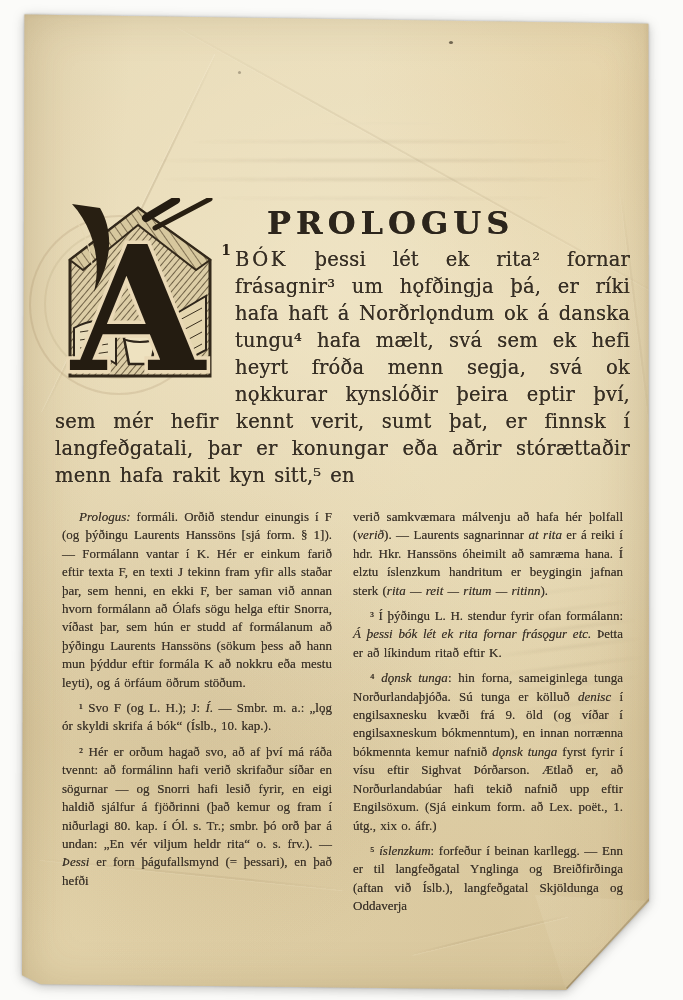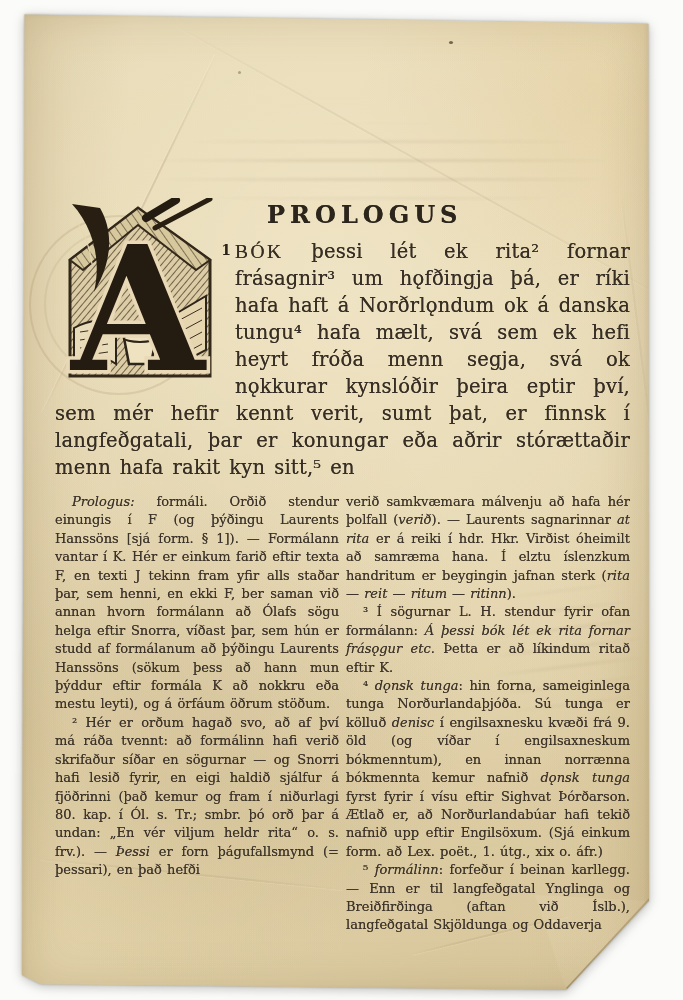--- a/index.html
+++ b/index.html
@@ -39,33 +39,33 @@
     clip-path:polygon(544px 977px, 626px 888px, 513px 882px);
     background:linear-gradient(135deg, rgba(252,246,226,.55), rgba(230,216,180,.1));}
   .fold-edge{position:absolute;height:2px;width:122px;left:544px;top:975px;
     transform-origin:0 0;transform:rotate(-47.3deg);
     background:linear-gradient(90deg, rgba(90,70,40,.38), rgba(90,70,40,.22));}
 
   .content{position:absolute;left:33px;top:185px;width:575px;color:var(--ink,#38302a);}
   .initial-wrap{float:left;width:170px;height:192px;margin:0 10px 6px 0;position:relative;}
   .initial-sup{position:absolute;right:-6px;top:44px;font-size:14px;font-weight:bold;color:#2c2318;}
   .page-title{
-    font-size:24px;font-weight:700;letter-spacing:5px;color:#2c251c;
-    margin:2px 0 8px 0;text-indent:32px;line-height:30px;
+    font-size:32px;font-weight:700;letter-spacing:5px;color:#2c251c;
+    margin:10px 0 8px 0;text-indent:32px;line-height:30px;
     text-shadow:0 0 .5px rgba(44,37,28,.8);}
   .main-para{
     margin:0;font-size:19.5px;line-height:27px;text-align:justify;
     word-spacing:2.5px;letter-spacing:.2px;color:#362e24;
     text-shadow:0 0 .5px rgba(54,46,36,.85);}
-  .lead-caps{letter-spacing:2.5px;font-family:Liberation Serif, serif;}
+  .lead-caps{letter-spacing:2.5px;}
   .footnotes{display:flex;gap:7px;margin-top:12px;
     font-size:13px;line-height:18.4px;color:#3c342a;text-align:justify;
     word-spacing:1px;text-shadow:0 0 .4px rgba(60,50,40,.75);}
   .fn-col{width:284px;}
-  .fn-col p{margin:0;text-indent:17px;}
+  .fn-col p{margin:7px;text-indent:17px;font-family:Liberation Serif, serif;}
   .fn-col p.no-indent{text-indent:0;}
   .it{font-style:italic;}
 </style>
 </head>
 <body style="--backdrop: #fbfbf9; --paper: #e6d8b3; --ink: #38302a;">
 
 <div class="paper-shadow">
   <div class="paper">
 
     <div class="crease" style="left:195px;top:42px;width:398px;transform:rotate(115.8deg);opacity:.55;"></div>
@@ -113,25 +113,26 @@
         <span class="initial-sup">1</span>
       </div>
 
       <h1 class="page-title">PROLOGUS</h1>
 
       <p class="main-para"><span class="lead-caps">BÓK</span><span> þessi lét ek rita² fornar frásagnir³ um hǫfðingja þá, er ríki hafa haft á Norðrlǫndum ok á danska tungu⁴ hafa mælt, svá sem ek hefi heyrt fróða menn segja, svá ok nǫkkurar kynslóðir þeira eptir því, sem mér hefir kennt verit, sumt þat, er finnsk í langfeðgatali, þar er konungar eða aðrir stórættaðir menn hafa rakit kyn sitt,⁵ en</span></p>
 
       <div class="footnotes">
         <div class="fn-col">
             <p><span class="it">Prologus:</span><span> formáli. Orðið stendur einungis í F (og þýðingu Laurents Hanssöns [sjá form. § 1]). — Formálann vantar í K. Hér er einkum farið eftir texta F, en texti J tekinn fram yfir alls staðar þar, sem henni, en ekki F, ber saman við annan hvorn formálann að Ólafs sögu helga eftir Snorra, víðast þar, sem hún er studd af formálanum að þýðingu Laurents Hanssöns (sökum þess að hann mun þýddur eftir formála K að nokkru eða mestu leyti), og á örfáum öðrum stöðum.</span></p>
+            <p><span>¹ Svo F (og L. H.); J: </span><span class="it">Í.</span><span> — Smbr. m. a.: „lǫg ór skyldi skrifa á bók“ (Íslb., 10. kap.).</span></p>
             <p><span>² Hér er orðum hagað svo, að af því má ráða tvennt: að formálinn hafi verið skrifaður síðar en sögurnar — og Snorri hafi lesið fyrir, en eigi haldið sjálfur á fjöðrinni (það kemur og fram í niðurlagi 80. kap. í Ól. s. Tr.; smbr. þó orð þar á undan: „En vér viljum heldr rita“ o. s. frv.). — </span><span class="it">Þessi</span><span> er forn þágufallsmynd (= þessari), en það hefði</span></p>
           </div>
         <div class="fn-col">
-            <p class="no-indent"><span>verið samkvæmara málvenju að hafa hér þolfall (</span><span class="it">verið</span><span>). — Laurents sagnarinnar </span><span class="it">at rita</span><span> er á reiki í hdr. Hkr. Virðist óheimilt að samræma hana. Í elztu íslenzkum handritum er beygingin jafnan sterk (</span><span class="it">rita — reit — ritum — ritinn</span><span>).</span></p>
-            <p><span>³ Í sögurnar L. H. stendur fyrir ofan formálann: </span><span class="it">Á þessi bók lét ek rita fornar frásǫgur etc.</span><span> Þetta er að líkindum ritað eftir K.</span></p>
+            <p class="no-indent"><span>verið samkvæmara málvenju að hafa hér þolfall (</span><span class="it">verið</span><span>). — Laurents sagnarinnar </span><span class="it">at rita</span><span> er á reiki í hdr. Hkr. Hanssöns óheimilt að samræma hana. Í elztu íslenzkum handritum er beygingin jafnan sterk (</span><span class="it">rita — reit — ritum — ritinn</span><span>).</span></p>
+            <p><span>³ Í þýðingu L. H. stendur fyrir ofan formálann: </span><span class="it">Á þessi bók lét ek rita fornar frásǫgur etc.</span><span> Þetta er að líkindum ritað eftir K.</span></p>
             <p><span>⁴ </span><span class="it">dǫnsk tunga</span><span>: hin forna, sameiginlega tunga Norðurlandaþjóða. Sú tunga er kölluð </span><span class="it">denisc</span><span> í engilsaxnesku kvæði frá 9. öld (og víðar í engilsaxneskum bókmenntum), en innan norrænna bókmennta kemur nafnið </span><span class="it">dǫnsk tunga</span><span> fyrst fyrir í vísu eftir Sighvat Þórðarson. Ætlað er, að Norðurlandabúar hafi tekið nafnið upp eftir Engilsöxum. (Sjá einkum form. að Lex. poët., 1. útg., xix o. áfr.)</span></p>
-            <p><span>⁵ </span><span class="it">formálinn</span><span>: forfeður í beinan karllegg. — Enn er til langfeðgatal Ynglinga og Breiðfirðinga (aftan við Íslb.), langfeðgatal Skjöldunga og Oddaverja</span></p>
+            <p><span>⁵ </span><span class="it">íslenzkum</span><span>: forfeður í beinan karllegg. — Enn er til langfeðgatal Ynglinga og Breiðfirðinga (aftan við Íslb.), langfeðgatal Skjöldunga og Oddaverja</span></p>
           </div>
       </div>
 
     </div>
   </div>
 </div>
 
 </body></html>

